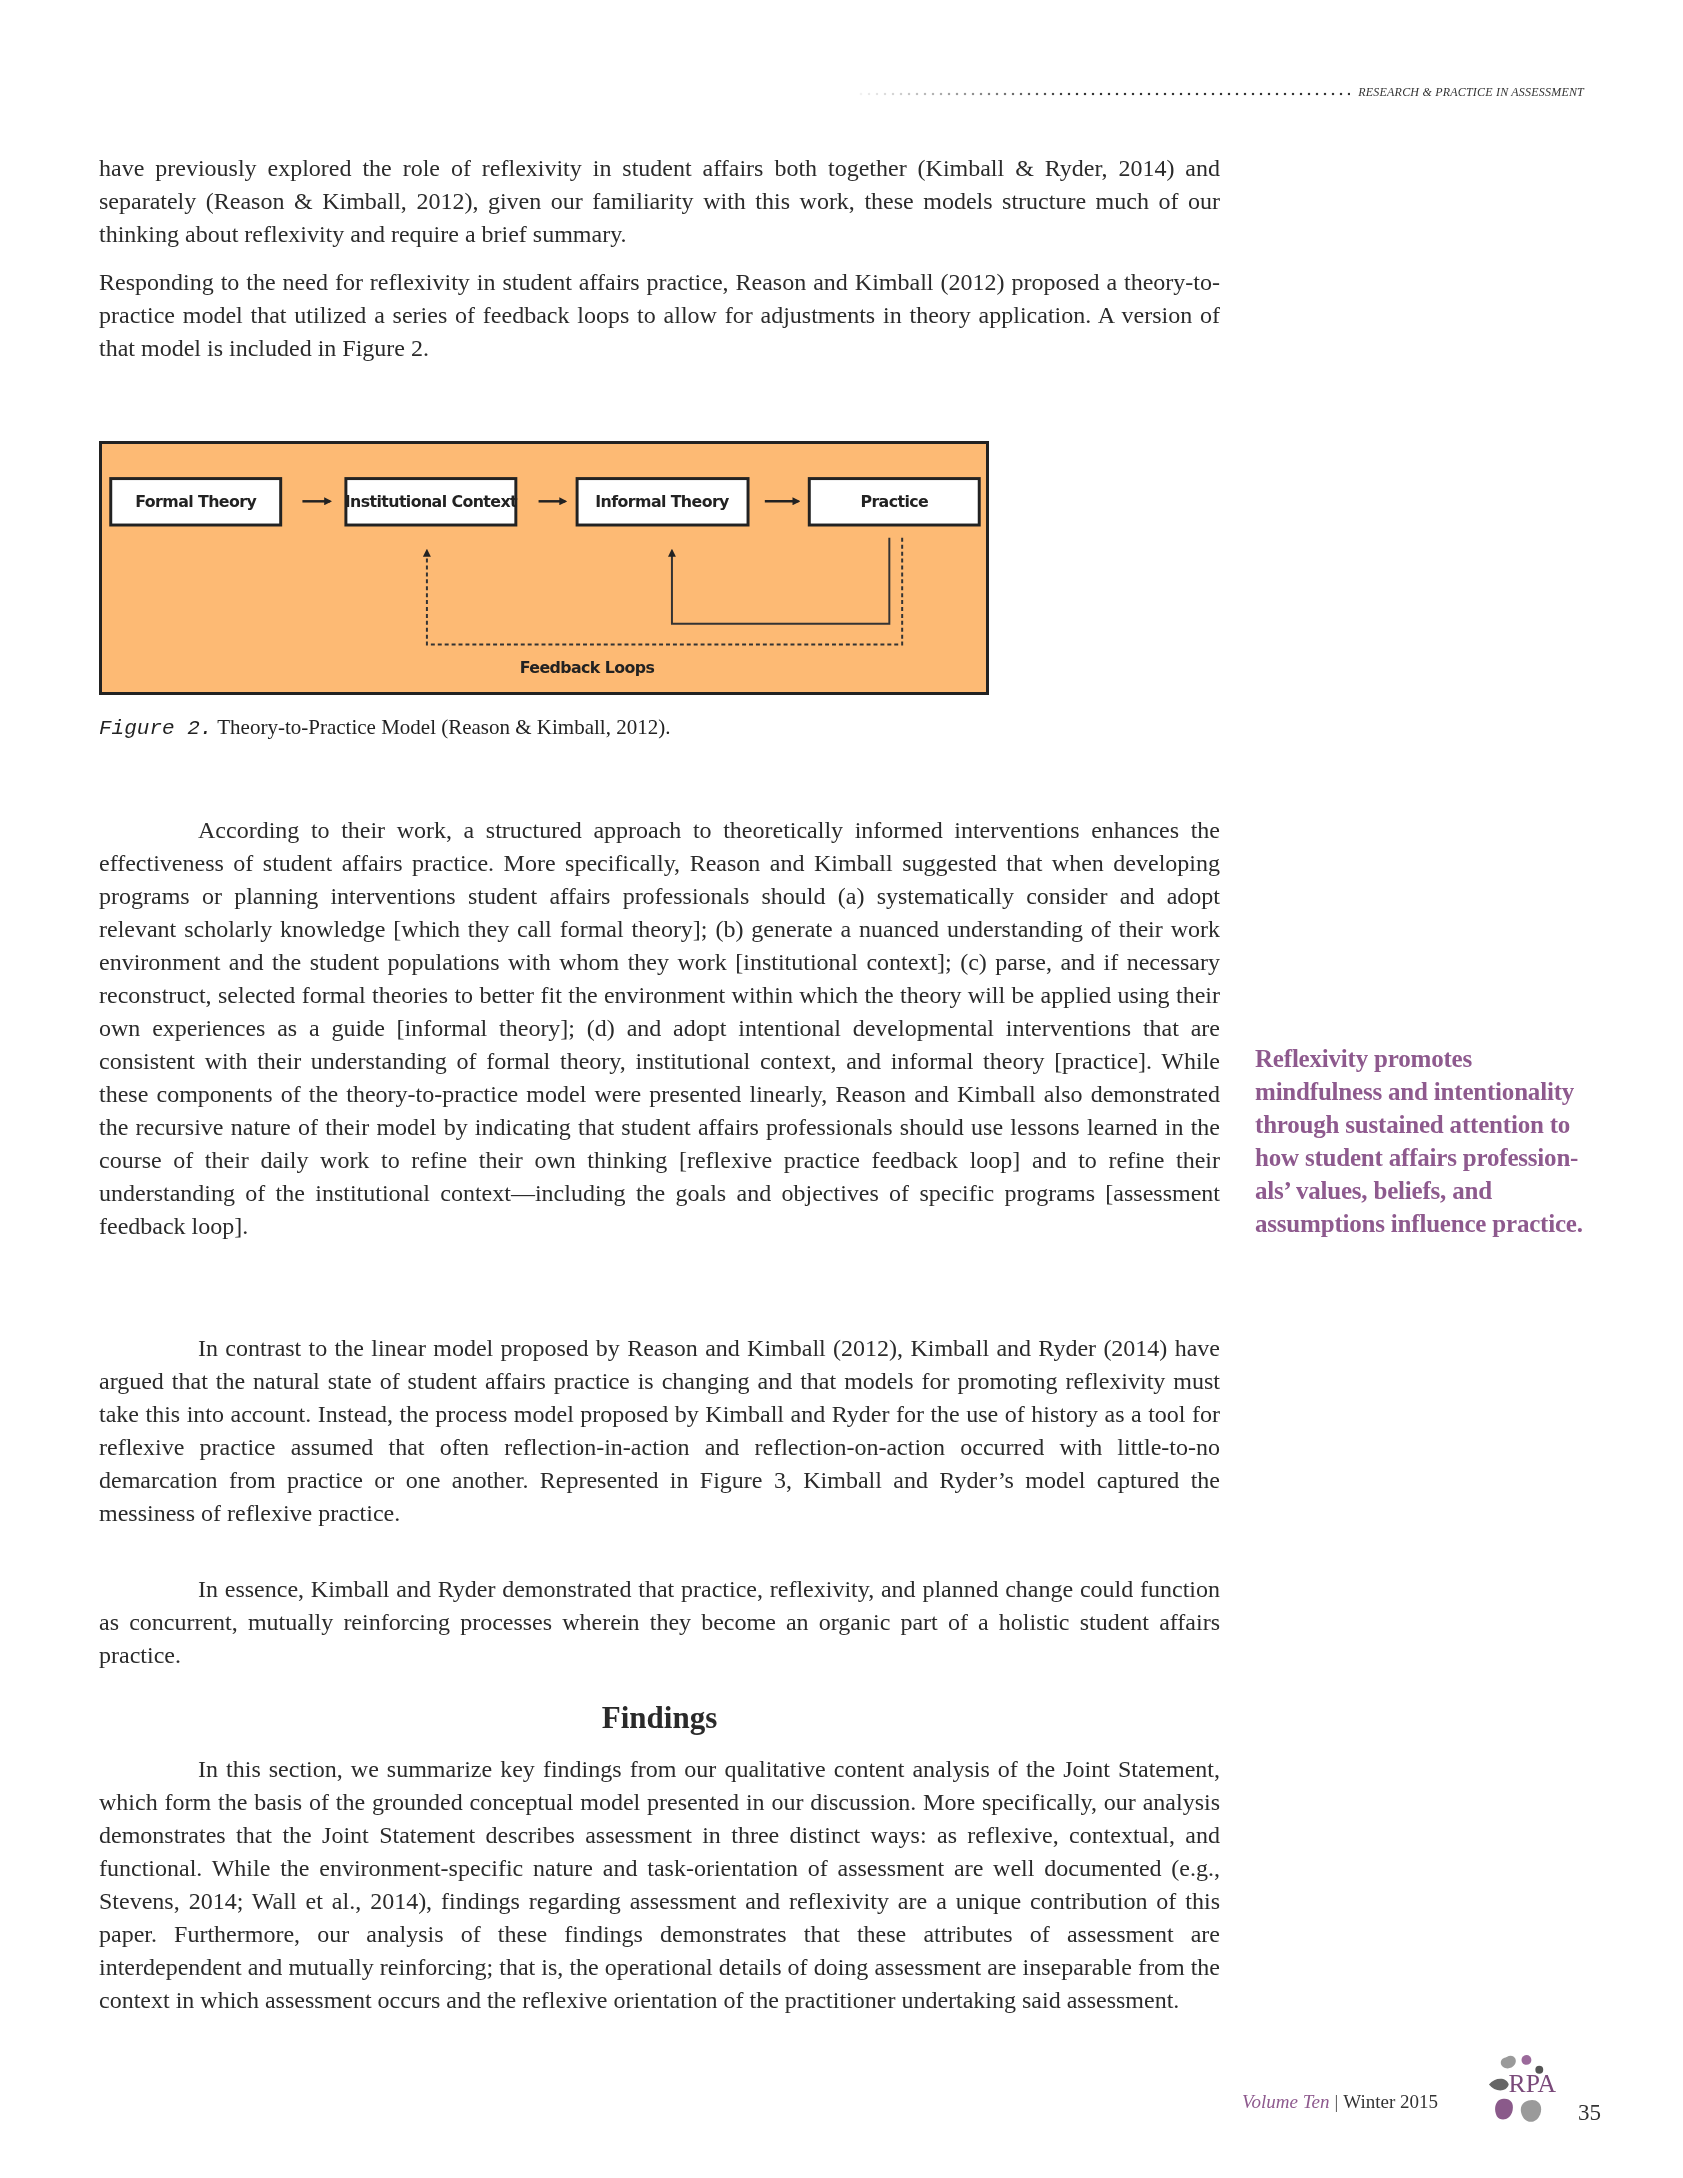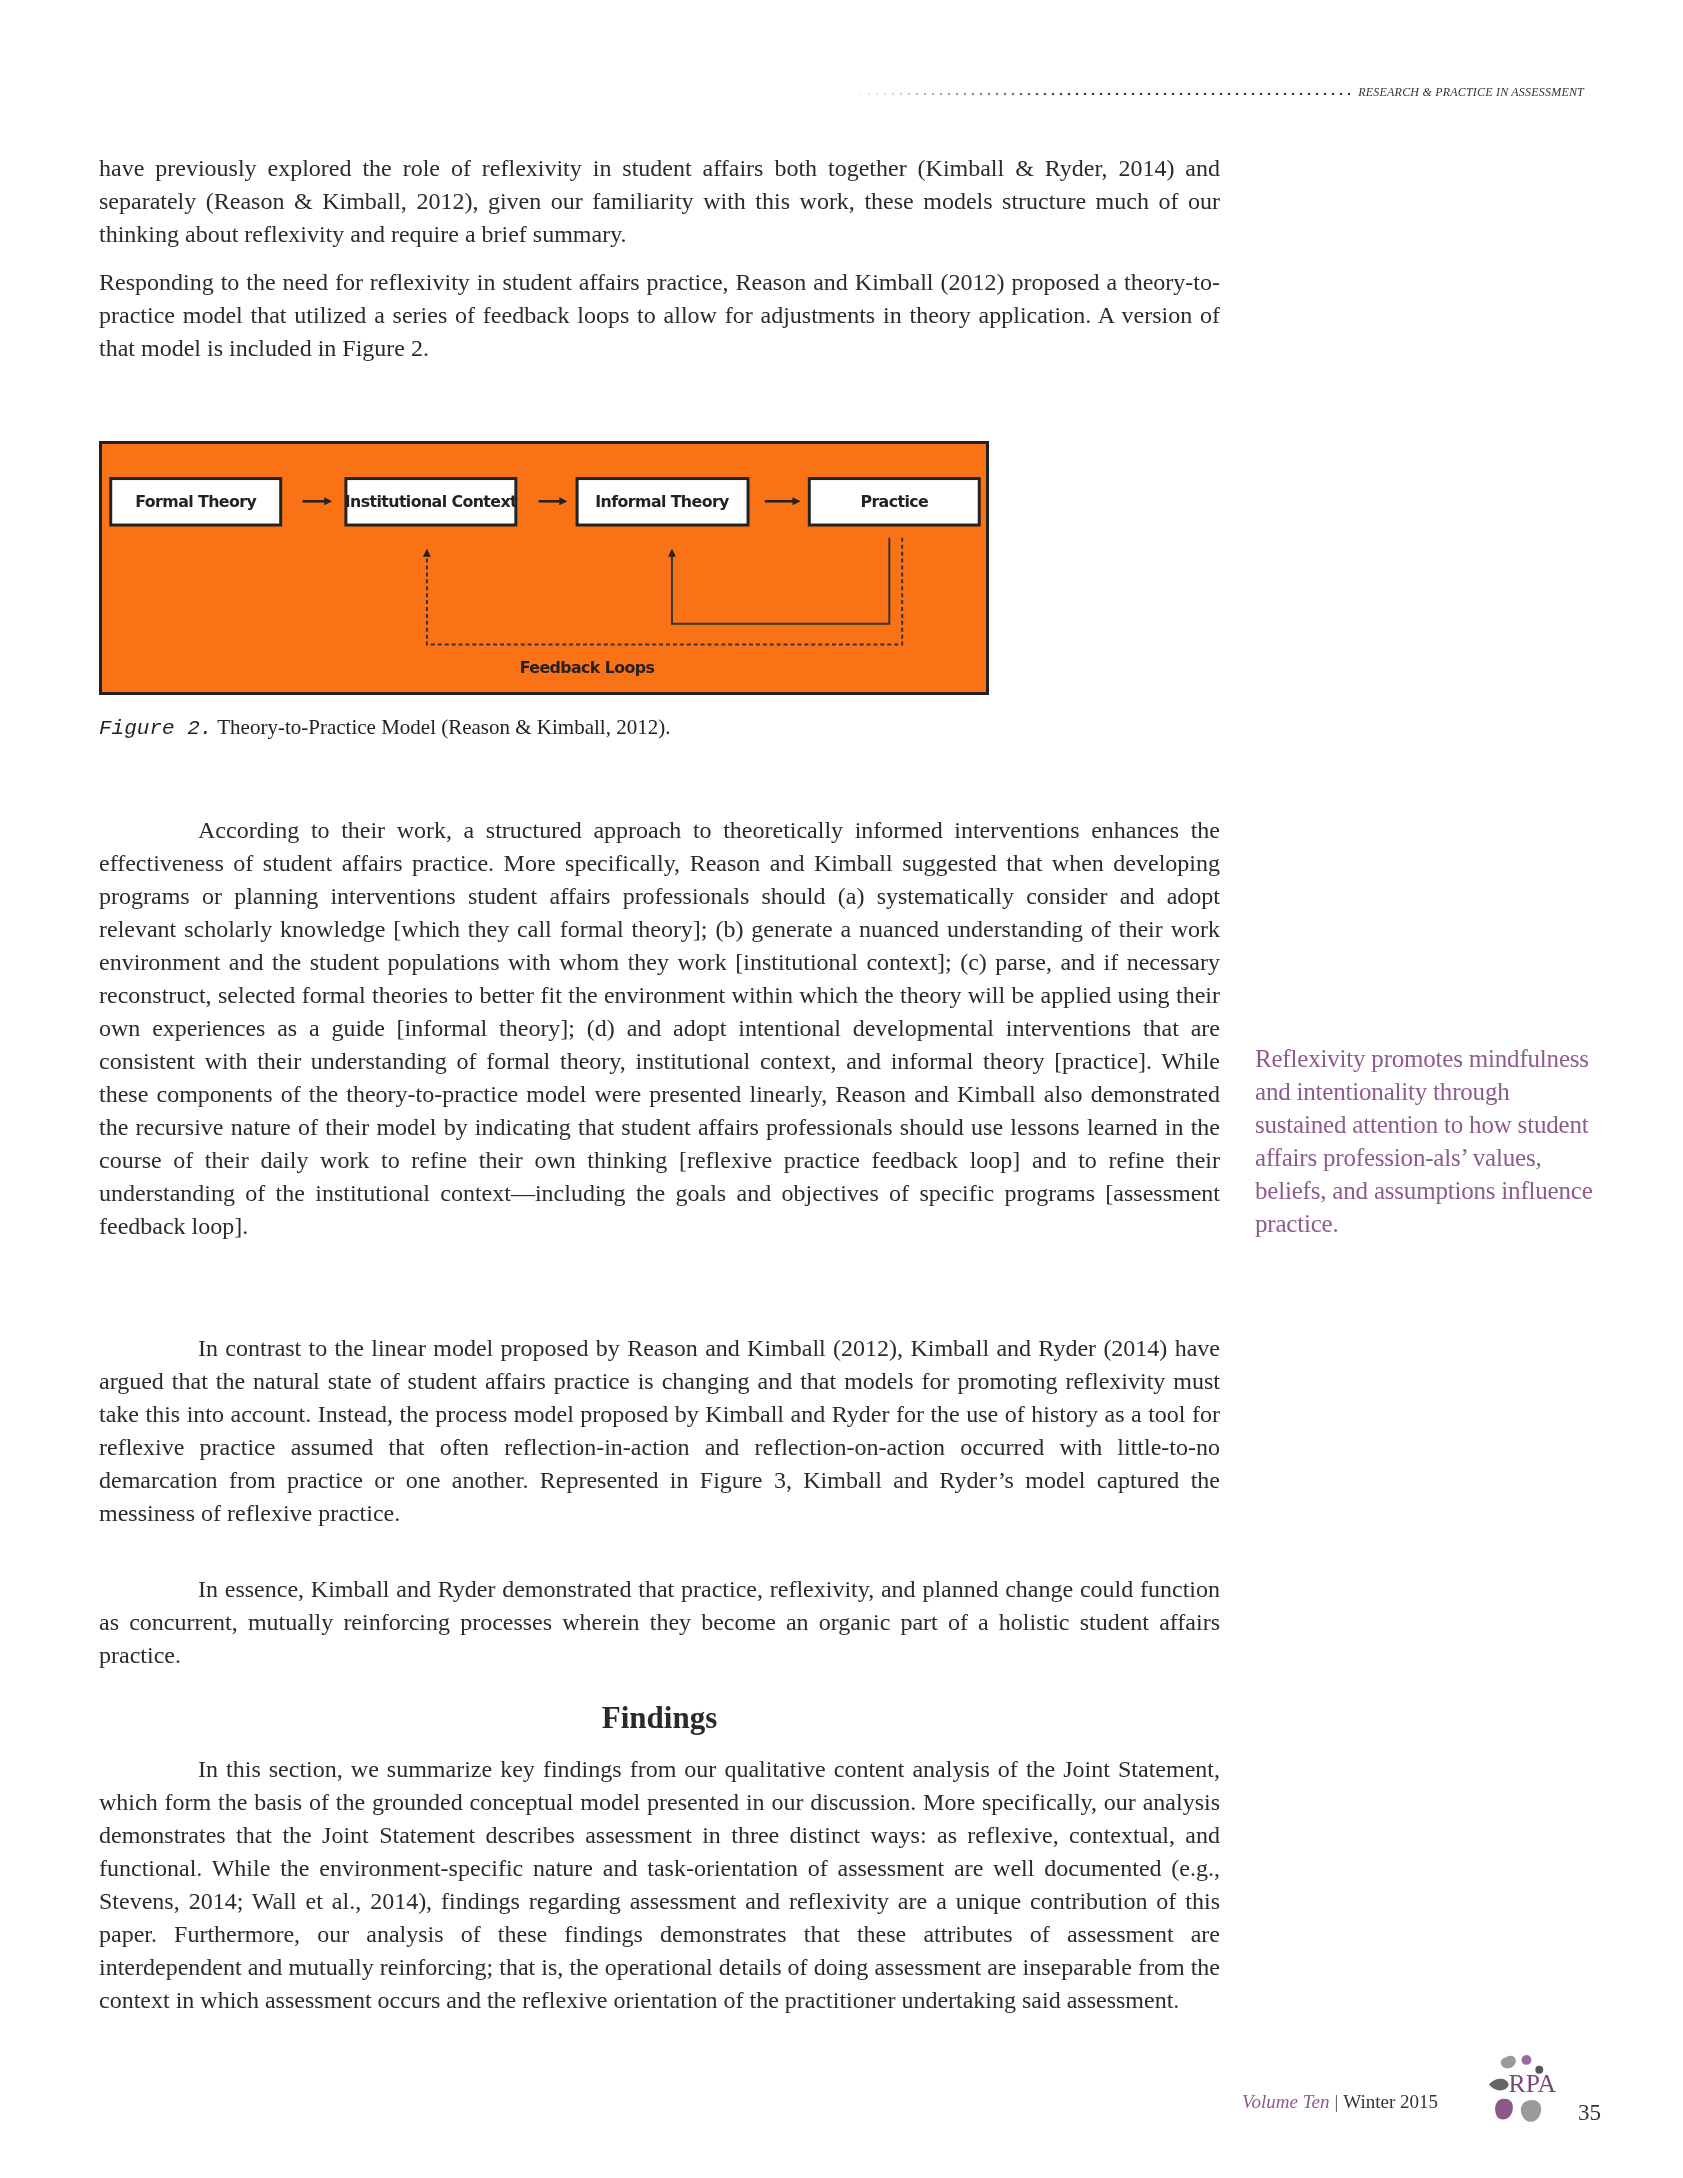--- a/index.html
+++ b/index.html
@@ -13,33 +13,33 @@
             background-size: 8px 4px; background-repeat: repeat-x;
             -webkit-mask-image: linear-gradient(to right, rgba(0,0,0,0.05), rgba(0,0,0,1) 45%);
             mask-image: linear-gradient(to right, rgba(0,0,0,0.05), rgba(0,0,0,1) 45%); }
   .journal-name { font-style: italic; font-size: 12px; letter-spacing: 0.2px; color: #333; white-space: nowrap; }
 
   .para { position: absolute; left: 99px; width: 1121px; font-size: 24px; line-height: 33px;
           text-align: justify; color: #2b2b2b; margin: 0; }
   .indent { text-indent: 99px; }
 
   .figure-box { position: absolute; left: 99px; top: 441px; width: 884px; height: 248px;
-                border: 3px solid #222; background: #f97316; }
+                border: 3px solid #222; background: #fdba74; }
   .figure-box svg { position: absolute; left: 0; top: 0; }
   .fig-label { font-family: "DejaVu Sans", sans-serif; font-weight: bold; font-size: 16px;
                fill: #222; letter-spacing: -0.6px; }
 
   .caption { position: absolute; left: 99px; top: 715px; font-size: 21px; color: #222; margin: 0; }
   .caption i { font-style: italic; font-family: Liberation Mono, monospace; }
 
   .section-heading { position: absolute; left: 99px; width: 1121px; top: 1700px; margin: 0;
                      text-align: center; font-size: 31px; font-weight: bold; color: #2a2a2a; }
 
   .pull-quote { position: absolute; left: 1255px; top: 1042px; width: 342px; margin: 0;
-                font-size: 25px; line-height: 33px; font-weight: normal; color: #8e5a8e;
+                font-size: 25px; line-height: 33px; font-weight: bold; color: #8e5a8e;
                 letter-spacing: -0.2px; }
 
   .footer { position: absolute; top: 2091px; left: 1242px; display: flex; align-items: center; }
   .footer-volume { font-style: italic; font-size: 19px; color: #8e5a8e; }
   .footer-sep { font-size: 19px; color: #555; margin: 0 5px; }
   .footer-issue { font-size: 19px; color: #333; }
   .logo { position: absolute; left: 1485px; top: 2051px; width: 75px; height: 79px; }
   .page-number { position: absolute; left: 1578px; top: 2091px; font-size: 23px; color: #333; margin-top: 9px; }
 </style>
 </head>

